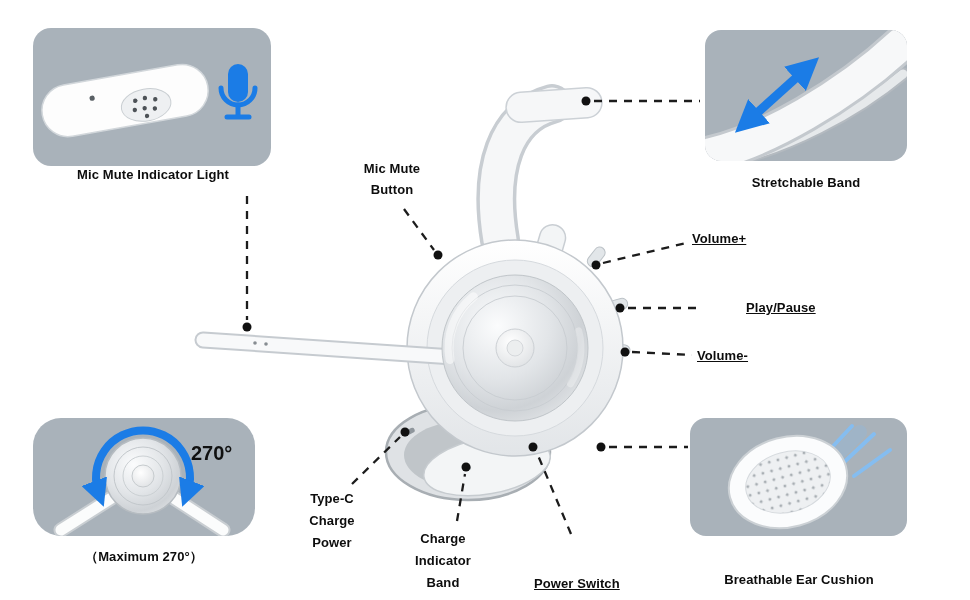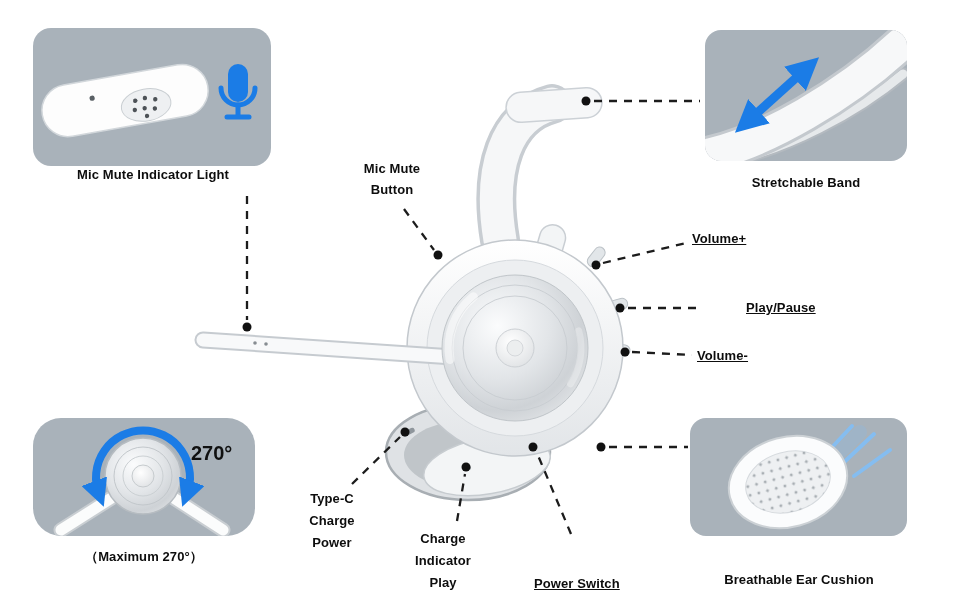--- a/index.html
+++ b/index.html
@@ -232,20 +232,20 @@
 
   <div class="lbl" style="left:288px;top:488px;width:88px;line-height:22px;">
     <div>Type-C</div>
     <div>Charge</div>
     <div>Power</div>
   </div>
 
   <div class="lbl" style="left:395px;top:528px;width:96px;line-height:22px;">
     <div>Charge</div>
     <div>Indicator</div>
-    <div>Play</div>
+    <div>Band</div>
   </div>
 
   <div class="lbl left" style="left:534px;top:538px;width:150px;margin-top:35px;">Power Switch</div>
 
   <div class="lbl" style="left:688px;top:569px;width:222px;">Breathable Ear Cushion</div>
 
 </div>
 
 </body></html>

